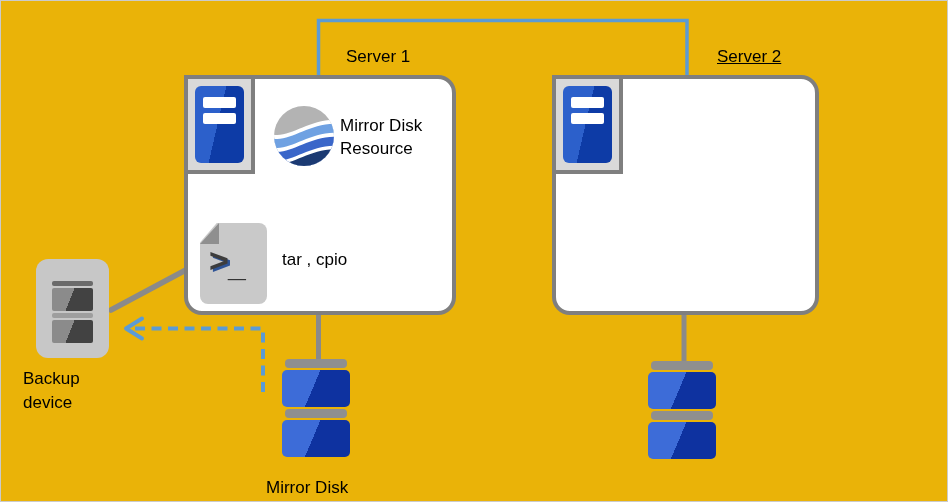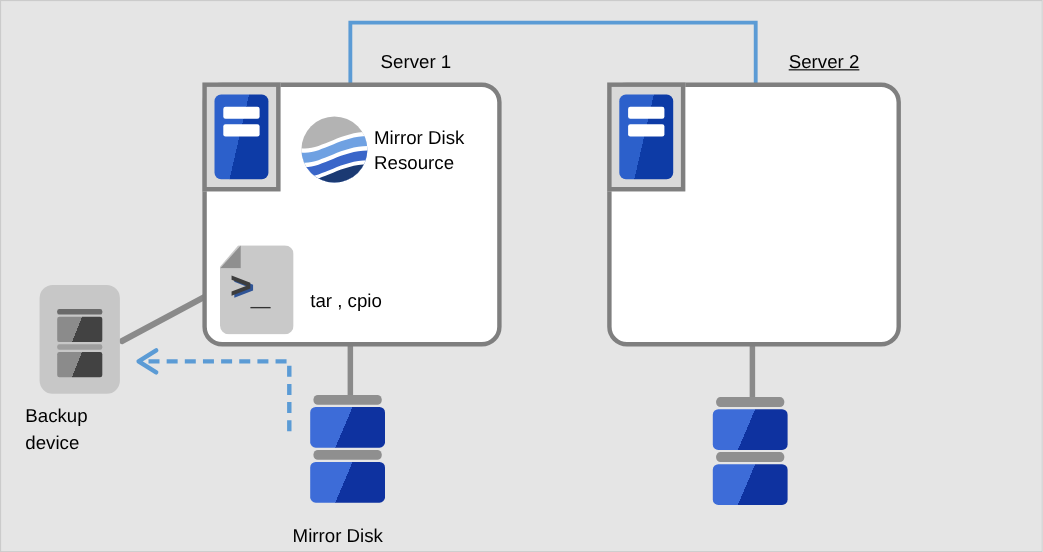--- a/index.html
+++ b/index.html
@@ -1,16 +1,16 @@
 <!DOCTYPE html>
 <html><head>
 <meta charset="utf-8">
 <style>
   html,body{margin:0;padding:0;background:#fff;font-family:"Liberation Sans",sans-serif;}
-  .canvas{position:relative;width:948px;height:502px;background:#e5e5e5;
+  .canvas{position:relative;width:948px;height:502px;background:#eab308;
           border:1.5px solid #cbcbcb;box-sizing:border-box;overflow:hidden;}
   .connectors{position:absolute;left:0;top:0;z-index:0;}
   .server-box{position:absolute;background:#fff;border:4px solid #7f7f7f;
               border-radius:18px;box-sizing:border-box;z-index:1;}
   .srv-frame{position:absolute;width:71px;height:99px;background:#d9d9d9;
              border:4px solid #7f7f7f;box-sizing:border-box;z-index:2;}
   .srv-icon{position:absolute;left:7px;top:7px;width:49px;height:77px;border-radius:6px;
             background:linear-gradient(103deg,#2c60cb 47%,#0d3ba6 47%);}
   .srv-bar{position:absolute;left:8px;width:33px;height:11px;background:#fff;border-radius:2px;}
   .label{position:absolute;color:#000;font-size:17px;z-index:2;}
@@ -82,21 +82,21 @@
     </g>
   </svg>
   <div class="label" style="left:339px;top:101px;width:96px;line-height:23px;margin-top:12px;">Mirror Disk Resource</div>
 
   <div class="script-icon">
     <div class="script-body"></div>
     <div class="script-fold"></div>
     <span class="prompt-glyph">&gt;</span>
     <span class="cursor-glyph">_</span>
   </div>
-  <div class="label" style="left:281px;top:249px;margin-top:14px;">tar , cpio</div>
+  <div class="label" style="left:281px;top:249px;">tar , cpio</div>
 
   <div class="backup-device">
     <div class="bd-part bd-bar1"></div>
     <div class="bd-part bd-block bd-b1"></div>
     <div class="bd-part bd-bar2"></div>
     <div class="bd-part bd-block bd-b2"></div>
   </div>
   <div class="label center" style="left:22px;top:366px;width:100px;line-height:24px;">Backup device</div>
 
   <div class="disk-cap" style="left:284px;top:358px;"></div>

